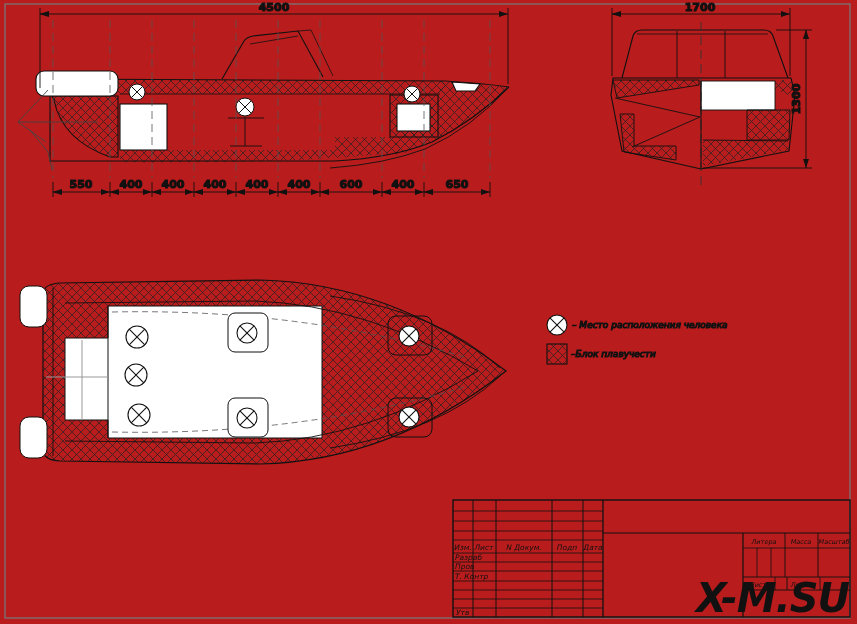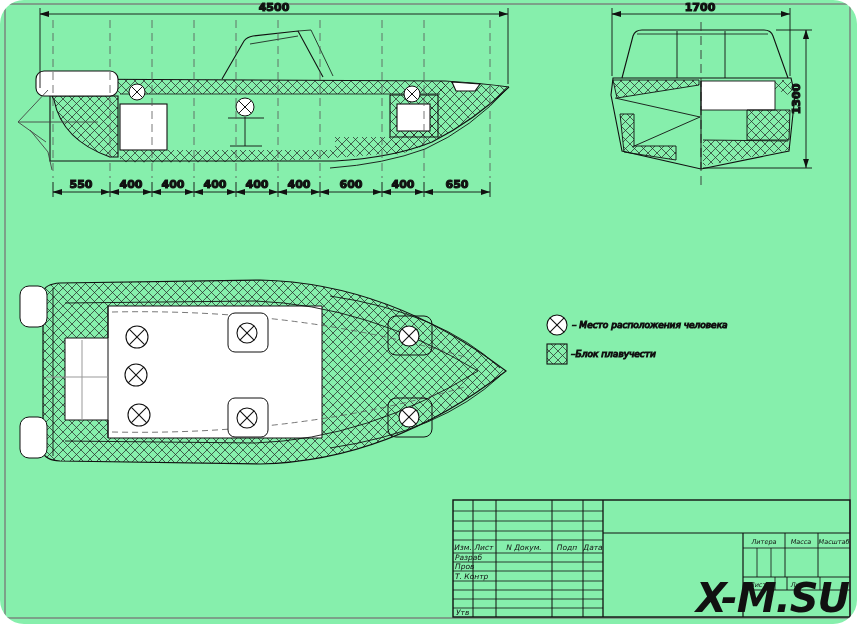--- a/index.html
+++ b/index.html
@@ -1,17 +1,17 @@
 <!DOCTYPE html>
 <html><head>
 <meta charset="utf-8">
 <style>
   html,body{margin:0;padding:0;background:#fff;}
-  .sheet{position:relative;width:857px;height:624px;background:#86efac;overflow:hidden;
-         font-family:"DejaVu Sans", sans-serif;border-radius:24px;}
+  .sheet{position:relative;width:857px;height:624px;background:#b91c1c;overflow:hidden;
+         font-family:"DejaVu Sans", sans-serif;}
   svg{position:absolute;left:0;top:0;}
   text{fill:#111;}
   .dim{font-size:11px;font-weight:bold;font-family:"DejaVu Sans", sans-serif;}
   .leg{font-size:9px;font-style:italic;font-family:"DejaVu Sans", sans-serif;}
   .tb{font-size:7.5px;font-style:italic;font-family:"DejaVu Sans", sans-serif;}
   .tbs{font-size:6.5px;font-style:italic;font-family:"DejaVu Sans", sans-serif;}
   .wm{font-size:40px;font-weight:bold;font-style:italic;letter-spacing:-1px;
       font-family:"DejaVu Sans", sans-serif;}
 </style>
 </head>

